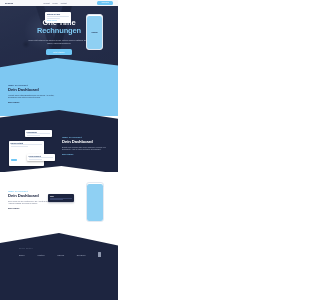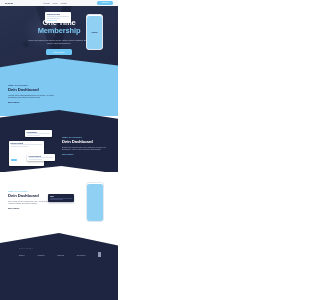--- a/index.html
+++ b/index.html
@@ -188,21 +188,21 @@
     </div>
     <button class="nav-cta">Anmelden</button>
   </div>
 
   <div class="hero">
     <div class="hero-photo"></div>
     <div class="hero-scrim"></div>
     <div class="hero-inner">
       <h1 class="hero-h1">
         <span>One Time</span>
-        <span class="accent">Membership</span>
+        <span class="accent">Rechnungen</span>
       </h1>
       <p class="hero-sub">Werde jetzt Mitglied und sichere dir alle Vorteile unserer Plattform. Einmal zahlen, dauerhaft profitieren.</p>
       <button class="hero-btn">Jetzt starten</button>
     </div>
   </div>
 
   <div class="sec-blue">
     <div class="sec-blue-body">
       <div class="eyebrow">Immer zu Jederzeit</div>
       <div class="h2">Dein Dashboard</div>

